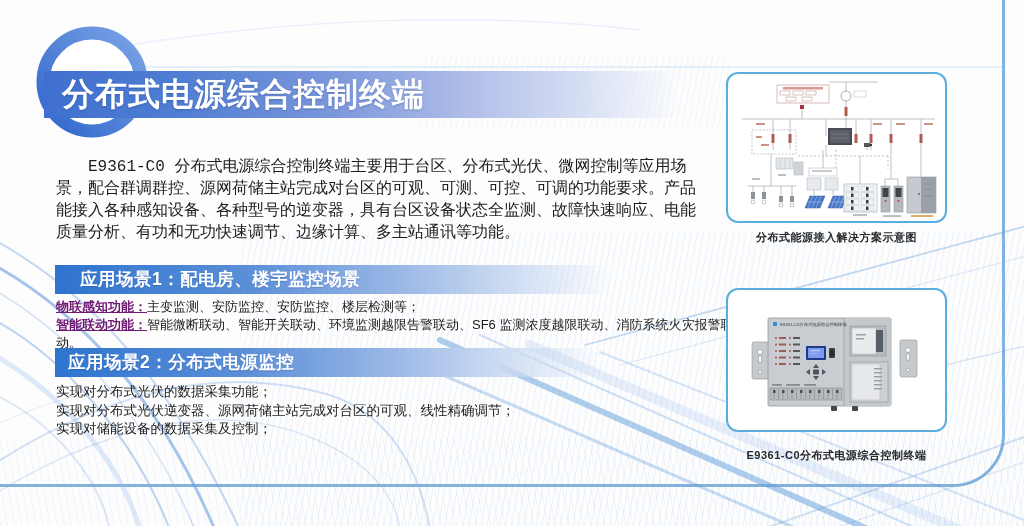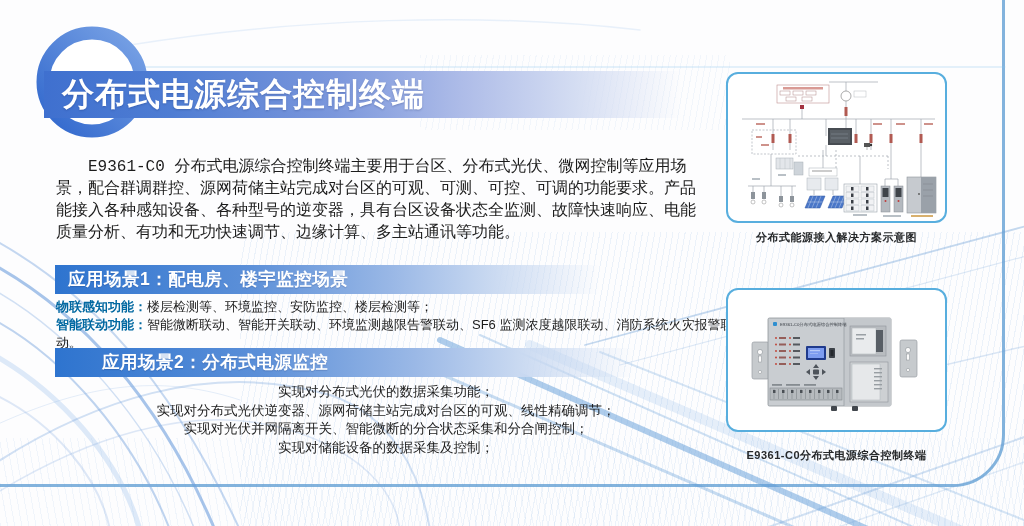--- a/index.html
+++ b/index.html
@@ -19,26 +19,26 @@
   .ring{position:absolute;left:29px;top:19px;z-index:2;}
   .banner{position:absolute;left:44px;top:71px;width:644px;height:47px;z-index:3;
         background:linear-gradient(90deg,#3f70cf 0%,#4f7dd3 20%,#7b97dc 45%,#aebce8 65%,#d3dcf2 82%,rgba(238,242,250,0) 99%);}
   .banner h1{margin:0;padding:0 0 0 18px;line-height:47px;font-size:32px;font-weight:800;color:#fff;
         letter-spacing:1px;text-shadow:0 1px 2px rgba(10,30,90,.25);}
   
   .intro{position:absolute;left:56px;top:140px;width:650px;z-index:3;
         font-size:16px;line-height:22px;color:#1c1c1c;text-indent:2em;font-family:Liberation Mono, monospace;}
   .sec-banner{position:absolute;left:55px;width:545px;height:29px;z-index:3;
         background:linear-gradient(90deg,#2e74cf 0%,#5b8fd8 35%,#9ab8e6 62%,#c9d9f1 80%,rgba(230,238,250,0) 100%);}
-  .sec-banner.s1{top:265px;} .sec-banner.s2{top:348px;padding-left:34px;}
+  .sec-banner.s1{top:265px;padding-left:12px;} .sec-banner.s2{top:348px;}
   .sec-banner h2{margin:0;padding:0 0 0 13px;line-height:29px;font-size:17.5px;font-weight:700;color:#fff;
         letter-spacing:.5px;text-shadow:0 1px 1px rgba(10,30,90,.2);}
   .features{position:absolute;left:56px;top:298px;width:680px;z-index:3;font-size:13px;line-height:18px;}
-  .features b{font-weight:700;color:#0369a1;}
-  .list{position:absolute;left:56px;top:383px;width:660px;z-index:3;font-size:13.5px;line-height:18.5px;color:#1c1c1c;text-align:center;}
+  .features b{font-weight:700;color:#701a75;text-decoration:underline;}
+  .list{position:absolute;left:56px;top:383px;width:660px;z-index:3;font-size:13.5px;line-height:18.5px;color:#1c1c1c;}
   
   .fig-box{position:absolute;left:726px;width:221px;box-sizing:border-box;background:#fff;
         border:2px solid #58aede;border-radius:12px;z-index:3;overflow:hidden;}
   .fig-box.diagram{top:72px;height:151px;}
   .fig-box.device{top:288px;height:144px;}
   .caption{position:absolute;left:726px;width:221px;text-align:center;z-index:3;
         font-size:11px;font-weight:700;color:#26282a;letter-spacing:.5px;}
   .caption.c1{top:230px;} .caption.c2{top:448px;}
 </style>
 </head>
@@ -96,34 +96,33 @@
     <h1>分布式电源综合控制终端</h1>
   </div>
 
   <p class="intro">E9361-C0 分布式电源综合控制终端主要用于台区、分布式光伏、微网控制等应用场景，配合群调群控、源网荷储主站完成对台区的可观、可测、可控、可调的功能要求。产品能接入各种感知设备、各种型号的逆变器，具有台区设备状态全监测、故障快速响应、电能质量分析、有功和无功快速调节、边缘计算、多主站通讯等功能。</p>
 
   <div class="sec-banner s1">
     <h2>应用场景1：配电房、楼宇监控场景</h2>
   </div>
   <div class="features">
     <div>
-      <b>物联感知功能：</b><span>楼层检测等、环境监控、安防监控、楼层检测等；</span>
+      <b>物联感知功能：</b><span>主变监测、安防监控、安防监控、楼层检测等；</span>
     </div>
     <div>
       <b>智能联动功能：</b><span>智能微断联动、智能开关联动、环境监测越限告警联动、SF6 监测浓度越限联动、消防系统火灾报警联动。</span>
     </div>
   </div>
 
   <div class="sec-banner s2">
     <h2>应用场景2：分布式电源监控</h2>
   </div>
   <div class="list">
     <div>实现对分布式光伏的数据采集功能；</div>
     <div>实现对分布式光伏逆变器、源网荷储主站完成对台区的可观、线性精确调节；</div>
-    <div>实现对光伏并网隔离开关、智能微断的分合状态采集和分合闸控制；</div>
     <div>实现对储能设备的数据采集及控制；</div>
   </div>
 
   <div class="fig-box diagram">
     <svg width="217" height="147" viewBox="0 0 217 147">
       <g stroke="#a0a8b0" stroke-width=".7" fill="none">
 
         <path d="M101,8 H150 M118,8 V17 M118,27 V45 M74,35 V45 M14,45 H207"></path>
         <path d="M45,45 V60 M62,45 V60 M98,45 V62 M128,45 V60 M143,45 V60 M163,45 V60 M193,45 V60 M118,45 V54"></path>
         <path d="M45,69 V76 M62,69 V76 M98,71 V82 M163,69 V105 M193,69 V103 M143,69 V76"></path>

